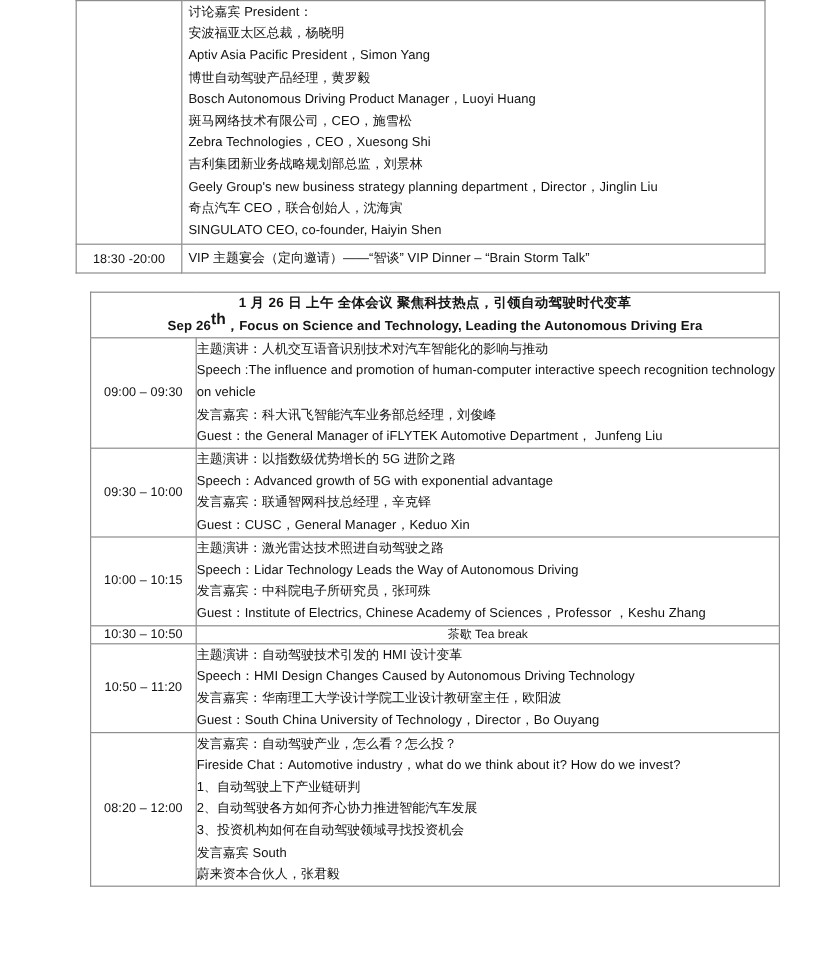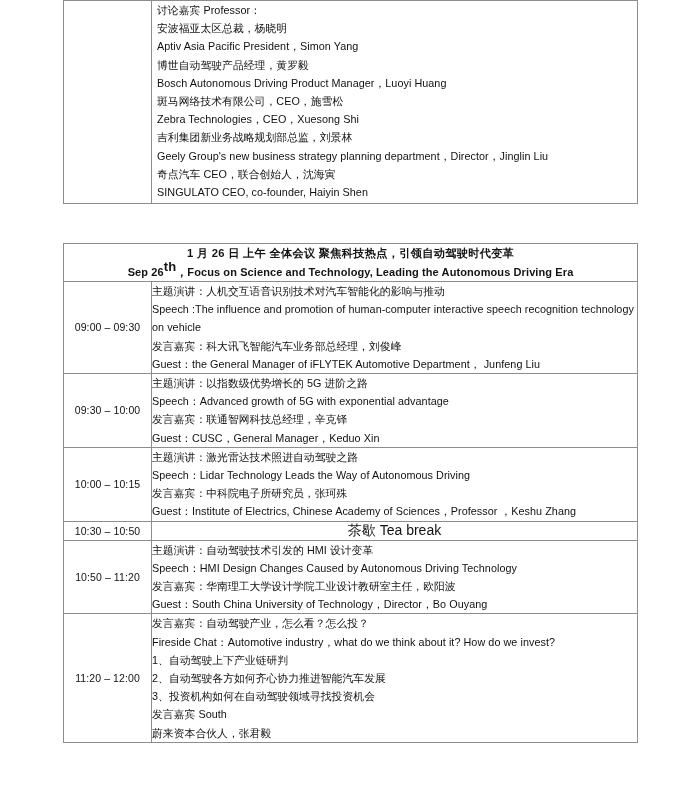--- a/index.html
+++ b/index.html
@@ -71,20 +71,21 @@
     padding: 0 4px 2px 5px;
   }
   #table-one .dinner-cell {
     padding: 3px 4px 3px 5px;
   }
   #table-one .dinner-cell .ln { line-height: 17px; }
 
   
   #table-two {
     top: 243px;
+    margin-left: 12px;
   }
   .orange-header {
     background: #E59A5E;
     border: 1px solid #8d8d8d;
     padding: 5px 6px 5px 6px;
     text-align: center;
   }
   .orange-header .hd-cn {
     font-size: 11.2px;
     font-weight: bold;
@@ -107,50 +108,56 @@
   .colhead {
     text-align: center;
     font-size: 11.5px;
     font-weight: bold;
     color: #111;
     padding: 8px 2px 8px 2px;
     letter-spacing: 0.5px;
   }
   .center-cell {
     text-align: center;
-    font-size: 14px;
+    font-size: 10px;
     padding: 5px 2px 5px 2px;
     color: #111;
   }
 </style>
 </head>
 <body>
 
 <div class="page">
 
   <table class="agenda-table" id="table-one">
     <colgroup>
         <col class="col-time">
         <col class="col-item">
       </colgroup>
     <tbody>
       <tr>
         <td class="time-cell"></td>
         <td class="body-cell discussion-cell">
-          <div class="ln"><span class="b">讨论嘉宾</span><span class="b">&nbsp;</span><span>Professor：</span></div>
+          <div class="ln"><span class="b">讨论嘉宾</span><span class="b">&nbsp;</span><span>President：</span></div>
           <div class="ln">安波福亚太区总裁，杨晓明</div>
           <div class="ln">Aptiv Asia Pacific President，Simon Yang</div>
           <div class="ln">博世自动驾驶产品经理，黄罗毅</div>
           <div class="ln">Bosch Autonomous Driving Product Manager，Luoyi Huang</div>
           <div class="ln">斑马网络技术有限公司，CEO，施雪松</div>
           <div class="ln">Zebra Technologies，CEO，Xuesong Shi</div>
           <div class="ln">吉利集团新业务战略规划部总监，刘景林</div>
           <div class="ln">Geely Group's new business strategy planning department，Director，Jinglin Liu</div>
           <div class="ln">奇点汽车 CEO，联合创始人，沈海寅</div>
           <div class="ln">SINGULATO CEO, co-founder, Haiyin Shen</div>
+        </td>
+      </tr>
+      <tr>
+        <td class="time-cell">18:30 -20:00</td>
+        <td class="body-cell dinner-cell">
+          <div class="ln"><span class="b">VIP 主题宴会（定向邀请）——“智谈”</span><span> VIP Dinner – “Brain Storm Talk”</span></div>
         </td>
       </tr>
     </tbody>
   </table>
 
   <table class="agenda-table" id="table-two">
     <colgroup>
         <col class="col-time">
         <col class="col-item">
       </colgroup>
@@ -197,21 +204,21 @@
         <tr>
           <td class="time-cell">10:50 – 11:20</td>
           <td class="body-cell">
             <div class="ln"><span class="b">主题演讲：</span><span>自动驾驶技术引发的 HMI 设计变革</span></div>
             <div class="ln"><span class="b">Speech：</span><span>HMI Design Changes Caused by Autonomous Driving Technology</span></div>
             <div class="ln"><span class="b">发言嘉宾：</span><span>华南理工大学设计学院工业设计教研室主任，欧阳波</span></div>
             <div class="ln"><span>Guest：</span><span>South China University of Technology，Director，Bo Ouyang</span></div>
           </td>
         </tr>
         <tr>
-          <td class="time-cell">11:20 – 12:00</td>
+          <td class="time-cell">08:20 – 12:00</td>
           <td class="body-cell">
             <div class="ln"><span class="b">发言嘉宾：</span><span>自动驾驶产业，怎么看？怎么投？</span></div>
             <div class="ln"><span class="b">Fireside Chat：</span><span>Automotive industry，what do we think about it? How do we invest?</span></div>
             <div class="ln"><span>1、自动驾驶上下产业链研判</span></div>
             <div class="ln"><span>2、自动驾驶各方如何齐心协力推进智能汽车发展</span></div>
             <div class="ln"><span>3、投资机构如何在自动驾驶领域寻找投资机会</span></div>
             <div class="ln"><span class="b">发言嘉宾 South</span></div>
             <div class="ln"><span>蔚来资本合伙人，张君毅</span></div>
           </td>
         </tr>

